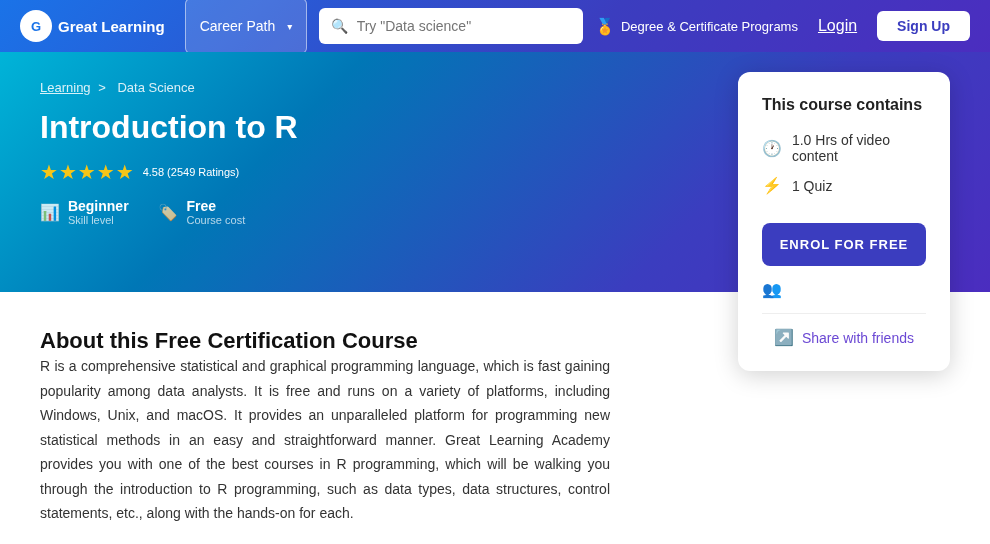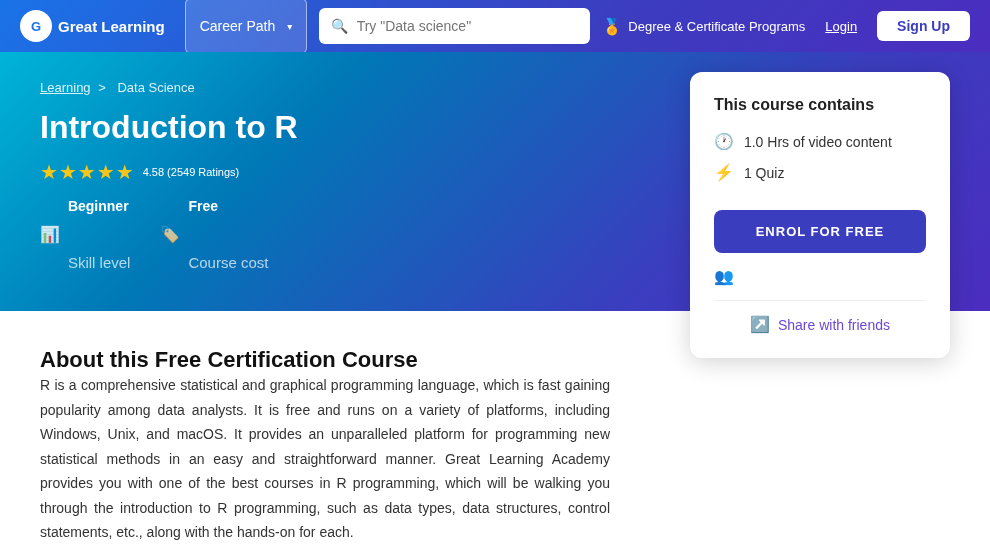--- a/index.html
+++ b/index.html
@@ -23,50 +23,50 @@
       flex: 1; max-width: 360px; background: #fff; border-radius: 6px;
       display: flex; align-items: center; padding: 0 12px; height: 36px; gap: 8px;
     }
     .search-bar input {
       border: none; outline: none; font-size: 14px; color: #888; width: 100%; background: transparent;
     }
     .search-icon { color: #888; font-size: 14px; }
     .nav-right { margin-left: auto; display: flex; align-items: center; gap: 20px; }
     .degree-link { color: #fff; font-size: 13px; display: flex; align-items: center; gap: 6px; cursor: pointer; white-space: nowrap; }
     .degree-icon { font-size: 16px; }
-    .login-btn { color: #fff; font-size: 13px; cursor: pointer; background: none; border: none; text-decoration: underline; }
+    .login-btn { color: #fff; font-size: 16px; cursor: pointer; background: none; border: none; text-decoration: underline; }
     .signup-btn {
       background: #fff; color: #3b3dbf; border: none; border-radius: 6px;
       padding: 7px 20px; font-size: 14px; font-weight: 600; cursor: pointer;
     }
 
     
     .hero {
       background: linear-gradient(135deg, #00b4d8 0%, #0077b6 30%, #3b3dbf 70%, #4b2dbf 100%);
       padding: 28px 40px 40px 40px; position: relative; min-height: 240px;
     }
     .breadcrumb { font-size: 13px; color: rgba(255,255,255,0.85); margin-bottom: 14px; }
     .breadcrumb a { color: rgba(255,255,255,0.85); text-decoration: underline; cursor: pointer; }
     .breadcrumb span { margin: 0 4px; }
     .hero h1 { font-size: 32px; font-weight: 700; color: #fff; margin-bottom: 14px; }
     .rating-row { display: flex; align-items: center; gap: 8px; margin-bottom: 14px; }
     .stars { color: #f5c518; font-size: 20px; letter-spacing: 1px; }
     .rating-text { color: #fff; font-size: 11px; text-align: center; }
     .meta-row { display: flex; align-items: center; gap: 30px; }
     .meta-item { display: flex; align-items: center; gap: 8px; }
     .meta-icon { color: rgba(255,255,255,0.8); font-size: 16px; }
-    .meta-label { color: rgba(255,255,255,0.7); font-size: 15px; margin-top: 40px; }
+    .meta-label { color: rgba(255,255,255,0.7); font-size: 11px; }
     .meta-value { color: #fff; font-size: 14px; font-weight: 600; }
     .meta-stack { display: flex; flex-direction: column; }
 
     
     .course-card {
       position: absolute; right: 40px; top: 20px;
       background: #fff; border-radius: 12px; padding: 24px;
-      width: 260px; box-shadow: 0 4px 24px rgba(0,0,0,0.18);
+      width: 212px; box-shadow: 0 4px 24px rgba(0,0,0,0.18);
     }
     .card-title { font-size: 16px; font-weight: 700; color: #222; margin-bottom: 18px; }
     .card-item { display: flex; align-items: center; gap: 10px; margin-bottom: 12px; color: #333; font-size: 14px; }
     .card-item-icon { font-size: 16px; color: #555; }
     .enrol-btn {
       width: 100%; background: #3b3dbf; color: #fff; border: none; border-radius: 8px;
       padding: 14px; font-size: 13px; font-weight: 700; letter-spacing: 1px;
       cursor: pointer; margin: 16px 0 14px 0; text-transform: uppercase;
     }
     .learners-row { display: flex; align-items: center; gap: 8px; font-size: 13px; color: #444; margin-bottom: 14px; }

